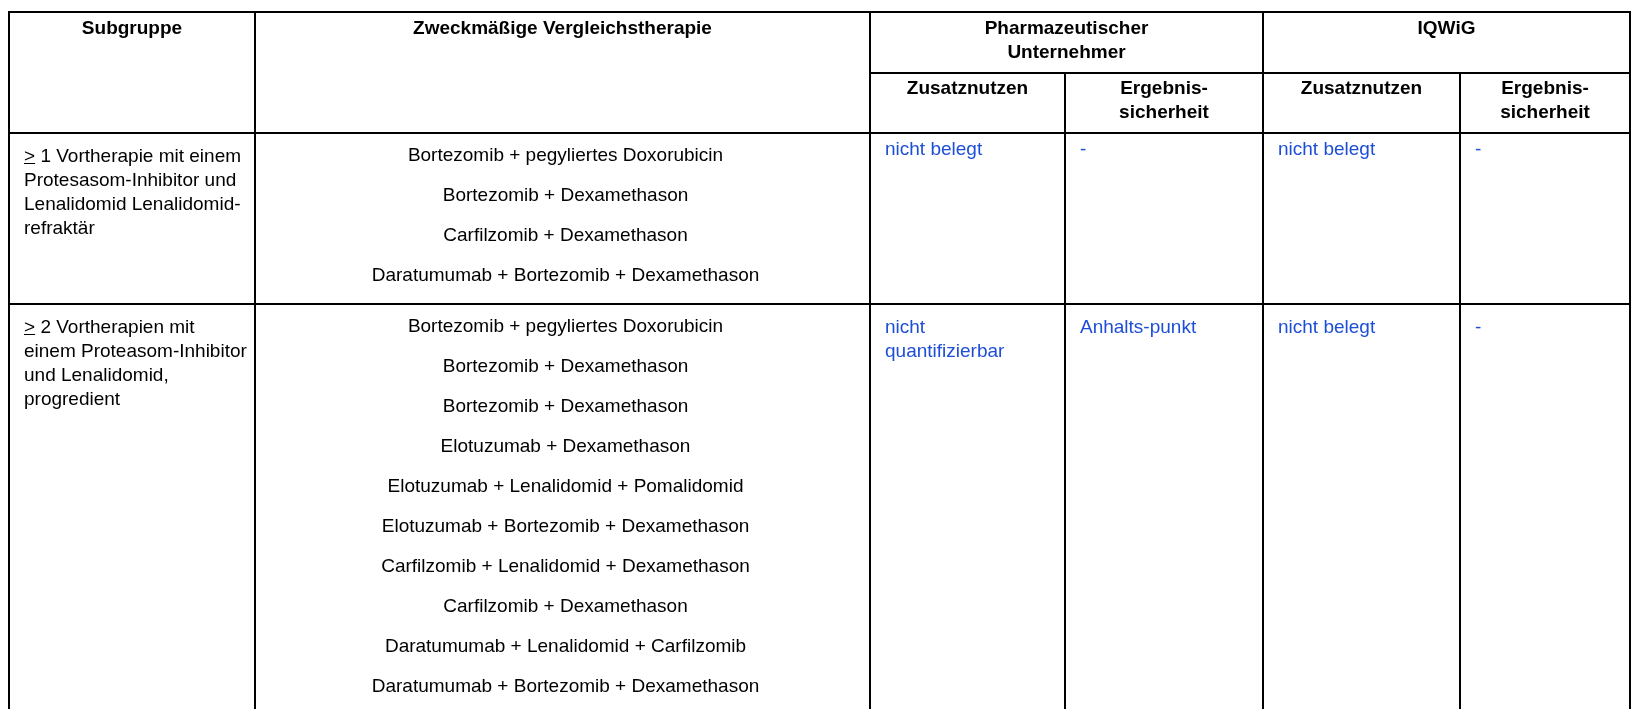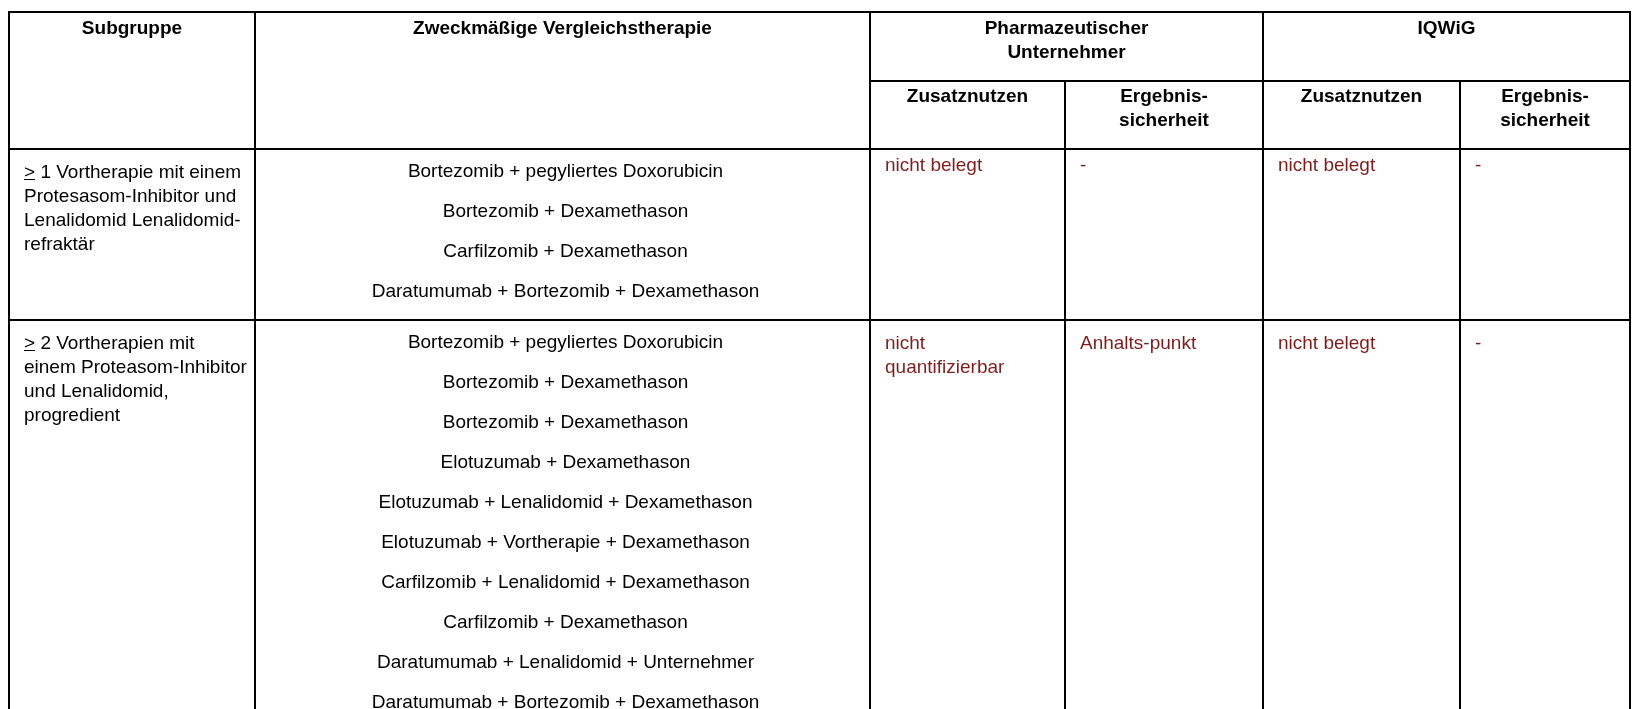--- a/index.html
+++ b/index.html
@@ -4,29 +4,29 @@
 <style>
   html, body { margin: 0; padding: 0; background: #ffffff; }
   body { width: 1636px; height: 709px; position: relative; overflow: hidden;
          font-family: "Liberation Sans", sans-serif; color: #000; }
   table.main {
     position: absolute; left: 8px; top: 11px;
     width: 1623px; border-collapse: collapse; table-layout: fixed;
     font-size: 19px; line-height: 24px;
   }
   table.main td, table.main th {
-    border: 2px solid #000; vertical-align: top; padding: 12px;
+    border: 2px solid #000; vertical-align: top; padding: 4px;
   }
   th { font-weight: bold; text-align: center; }
   .h1 { height: 52px; padding-top: 3px !important; }
   .h2 { height: 52px; padding-top: 2px !important; }
   .sub { padding: 10px 6px 0 14px !important; }
   .ther { padding: 9px 8px 0 14px !important; }
   .ther .item { height: 40px; line-height: 24px; text-align: center; }
-  .red { color: #7f1d1d; padding-left: 14px !important; }
+  .red { color: #1d4ed8; padding-left: 14px !important; }
   .r1 .red { padding-top: 3px !important; }
   .r2 .red { padding-top: 10px !important; margin-left: 12px; }
   .geq { text-decoration: underline; }
   tr.r1 { height: 171px; }
   tr.r2 { height: 491px; }
 </style>
 </head>
 <body>
 
 <table class="main">
@@ -68,25 +68,25 @@
       <td class="red">nicht belegt</td>
       <td class="red">-</td>
     </tr>
     <tr class="r2">
       <td class="sub"><span class="geq">&gt;</span><span> 2 Vortherapien mit einem Proteasom-Inhibitor und Lenalidomid, progredient</span></td>
       <td class="ther">
         <div class="item">Bortezomib + pegyliertes Doxorubicin</div>
         <div class="item">Bortezomib + Dexamethason</div>
         <div class="item">Bortezomib + Dexamethason</div>
         <div class="item">Elotuzumab + Dexamethason</div>
-        <div class="item">Elotuzumab + Lenalidomid + Dexamethason</div>
-        <div class="item">Elotuzumab + Vortherapie + Dexamethason</div>
+        <div class="item">Elotuzumab + Lenalidomid + Pomalidomid</div>
+        <div class="item">Elotuzumab + Bortezomib + Dexamethason</div>
         <div class="item">Carfilzomib + Lenalidomid + Dexamethason</div>
         <div class="item">Carfilzomib + Dexamethason</div>
-        <div class="item">Daratumumab + Lenalidomid + Unternehmer</div>
+        <div class="item">Daratumumab + Lenalidomid + Carfilzomib</div>
         <div class="item">Daratumumab + Bortezomib + Dexamethason</div>
       </td>
       <td class="red" style="padding-right:20px;">nicht quantifizierbar</td>
       <td class="red">Anhalts-punkt</td>
       <td class="red">nicht belegt</td>
       <td class="red">-</td>
     </tr>
   </tbody>
 </table>
 

